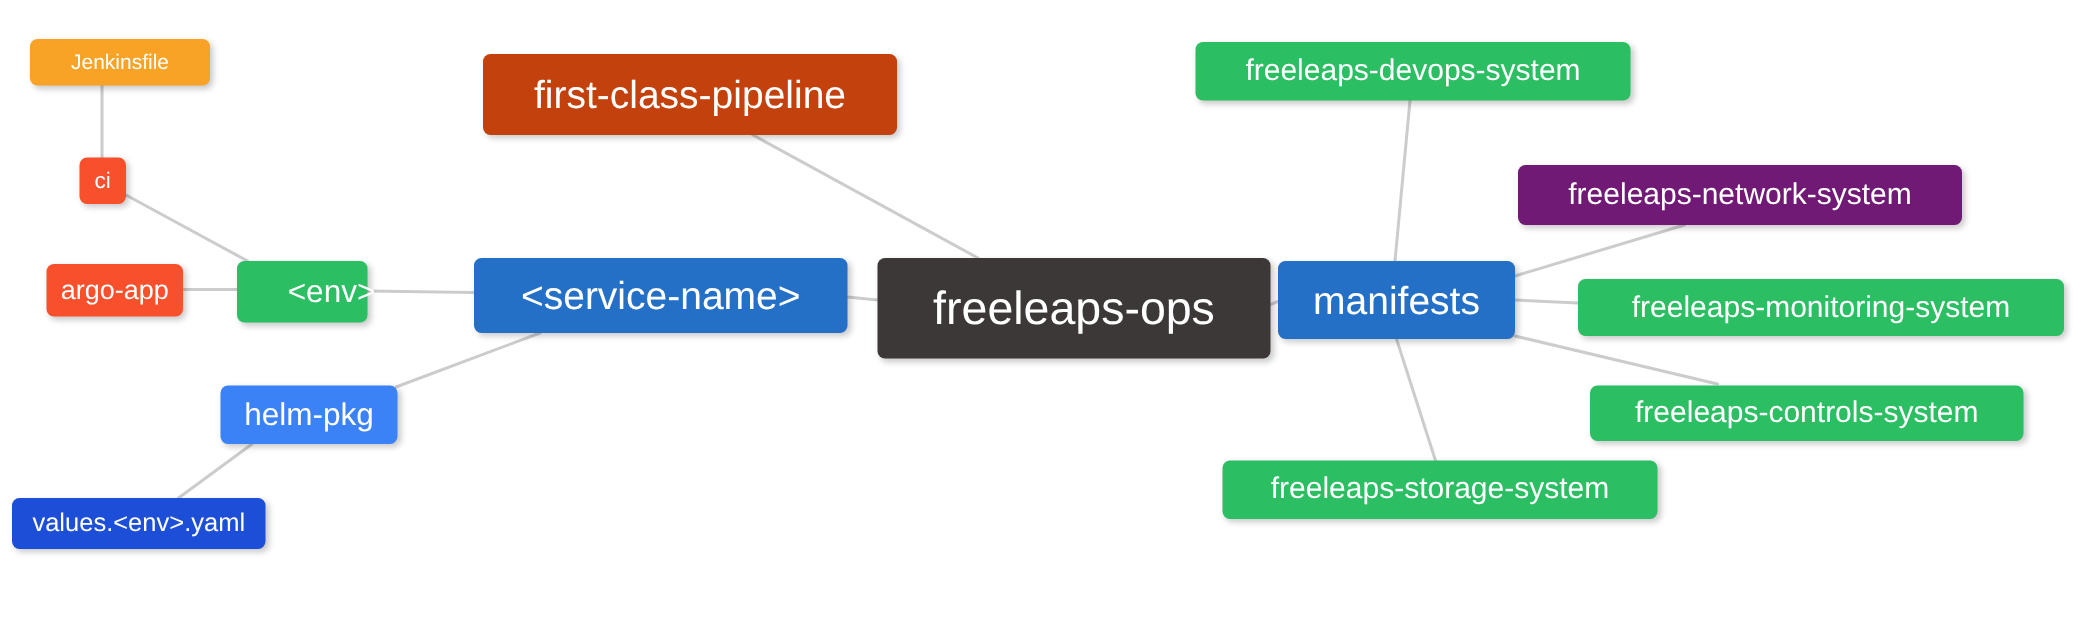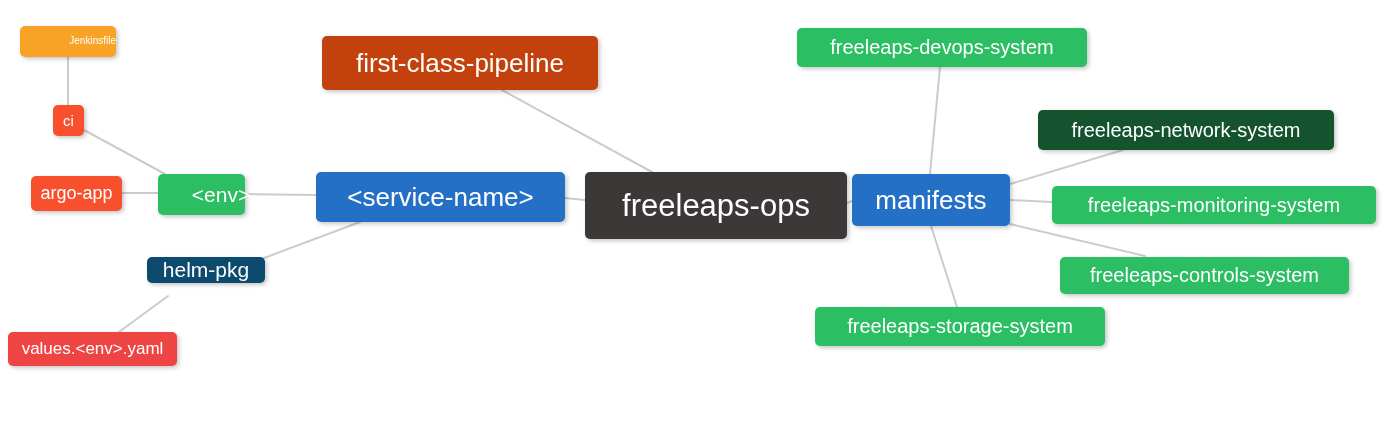--- a/index.html
+++ b/index.html
@@ -48,54 +48,54 @@
       <line x1="168" y1="296" x2="119" y2="332" stroke="#cccccc" stroke-width="2" stroke-linecap="round"></line>
       <line x1="502" y1="90" x2="652" y2="172" stroke="#cccccc" stroke-width="2" stroke-linecap="round"></line>
       <line x1="847" y1="203" x2="852" y2="201" stroke="#cccccc" stroke-width="2" stroke-linecap="round"></line>
       <line x1="930" y1="174" x2="940" y2="67" stroke="#cccccc" stroke-width="2" stroke-linecap="round"></line>
       <line x1="1010" y1="184" x2="1123" y2="150" stroke="#cccccc" stroke-width="2" stroke-linecap="round"></line>
       <line x1="1010" y1="200" x2="1052" y2="202" stroke="#cccccc" stroke-width="2" stroke-linecap="round"></line>
       <line x1="1010" y1="224" x2="1145" y2="256" stroke="#cccccc" stroke-width="2" stroke-linecap="round"></line>
       <line x1="931" y1="226" x2="957" y2="307" stroke="#cccccc" stroke-width="2" stroke-linecap="round"></line>
     </svg>
 
-<div class="node" style="left: 20px; top: 26px; width: 96px; height: 31px; background: rgb(249, 163, 38); font-size: 10px; justify-content: flex-end;">
+<div class="node" style="left: 20px; top: 26px; width: 120px; height: 31px; background: rgb(249, 163, 38); font-size: 14px;">
       <span>Jenkinsfile</span>
     </div>
     <div class="node" style="left: 53px; top: 105px; width: 31px; height: 31px; background: rgb(248, 80, 44); font-size: 15px;">
       <span>ci</span>
     </div>
     <div class="node" style="left: 31px; top: 176px; width: 91px; height: 35px; background: rgb(248, 80, 44); font-size: 18px;">
       <span>argo-app</span>
     </div>
     <div class="node" style="left: 158px; top: 174px; width: 87px; height: 41px; background: rgb(43, 190, 98); font-size: 21px; padding-left: 39px;">
       <span>&lt;env&gt;</span>
     </div>
-    <div class="node" style="left: 147px; top: 257px; width: 118px; height: 26px; background: #0c4a6e; font-size: 21px;">
+    <div class="node" style="left: 147px; top: 257px; width: 118px; height: 39px; background: #3b82f6; font-size: 21px;">
       <span>helm-pkg</span>
     </div>
-    <div class="node" style="left: 8px; top: 332px; width: 169px; height: 34px; background: #ef4444; font-size: 17px;">
+    <div class="node" style="left: 8px; top: 332px; width: 169px; height: 34px; background: #1d4ed8; font-size: 17px;">
       <span>values.&lt;env&gt;.yaml</span>
     </div>
     <div class="node" style="left: 322px; top: 36px; width: 276px; height: 54px; background: #c2410c; font-size: 26px;">
       <span>first-class-pipeline</span>
     </div>
     <div class="node" style="left: 316px; top: 172px; width: 249px; height: 50px; background: rgb(37, 112, 199); font-size: 26px;">
       <span>&lt;service-name&gt;</span>
     </div>
     <div class="node" style="left: 852px; top: 174px; width: 158px; height: 52px; background: rgb(37, 112, 199); font-size: 26px;">
       <span>manifests</span>
     </div>
     <div class="node" style="left: 585px; top: 172px; width: 262px; height: 67px; background: rgb(59, 56, 55); font-size: 31px;">
       <span>freeleaps-ops</span>
     </div>
     <div class="node" style="left: 797px; top: 28px; width: 290px; height: 39px; background: rgb(43, 190, 98); font-size: 20px;">
       <span>freeleaps-devops-system</span>
     </div>
-    <div class="node" style="left: 1038px; top: 110px; width: 296px; height: 40px; background: #14532d; font-size: 20px;">
+    <div class="node" style="left: 1012px; top: 110px; width: 296px; height: 40px; background: #701a75; font-size: 20px;">
       <span>freeleaps-network-system</span>
     </div>
     <div class="node" style="left: 1052px; top: 186px; width: 324px; height: 38px; background: rgb(43, 190, 98); font-size: 20px;">
       <span>freeleaps-monitoring-system</span>
     </div>
     <div class="node" style="left: 1060px; top: 257px; width: 289px; height: 37px; background: rgb(43, 190, 98); font-size: 20px;">
       <span>freeleaps-controls-system</span>
     </div>
     <div class="node" style="left: 815px; top: 307px; width: 290px; height: 39px; background: rgb(43, 190, 98); font-size: 20px;">
       <span>freeleaps-storage-system</span>

